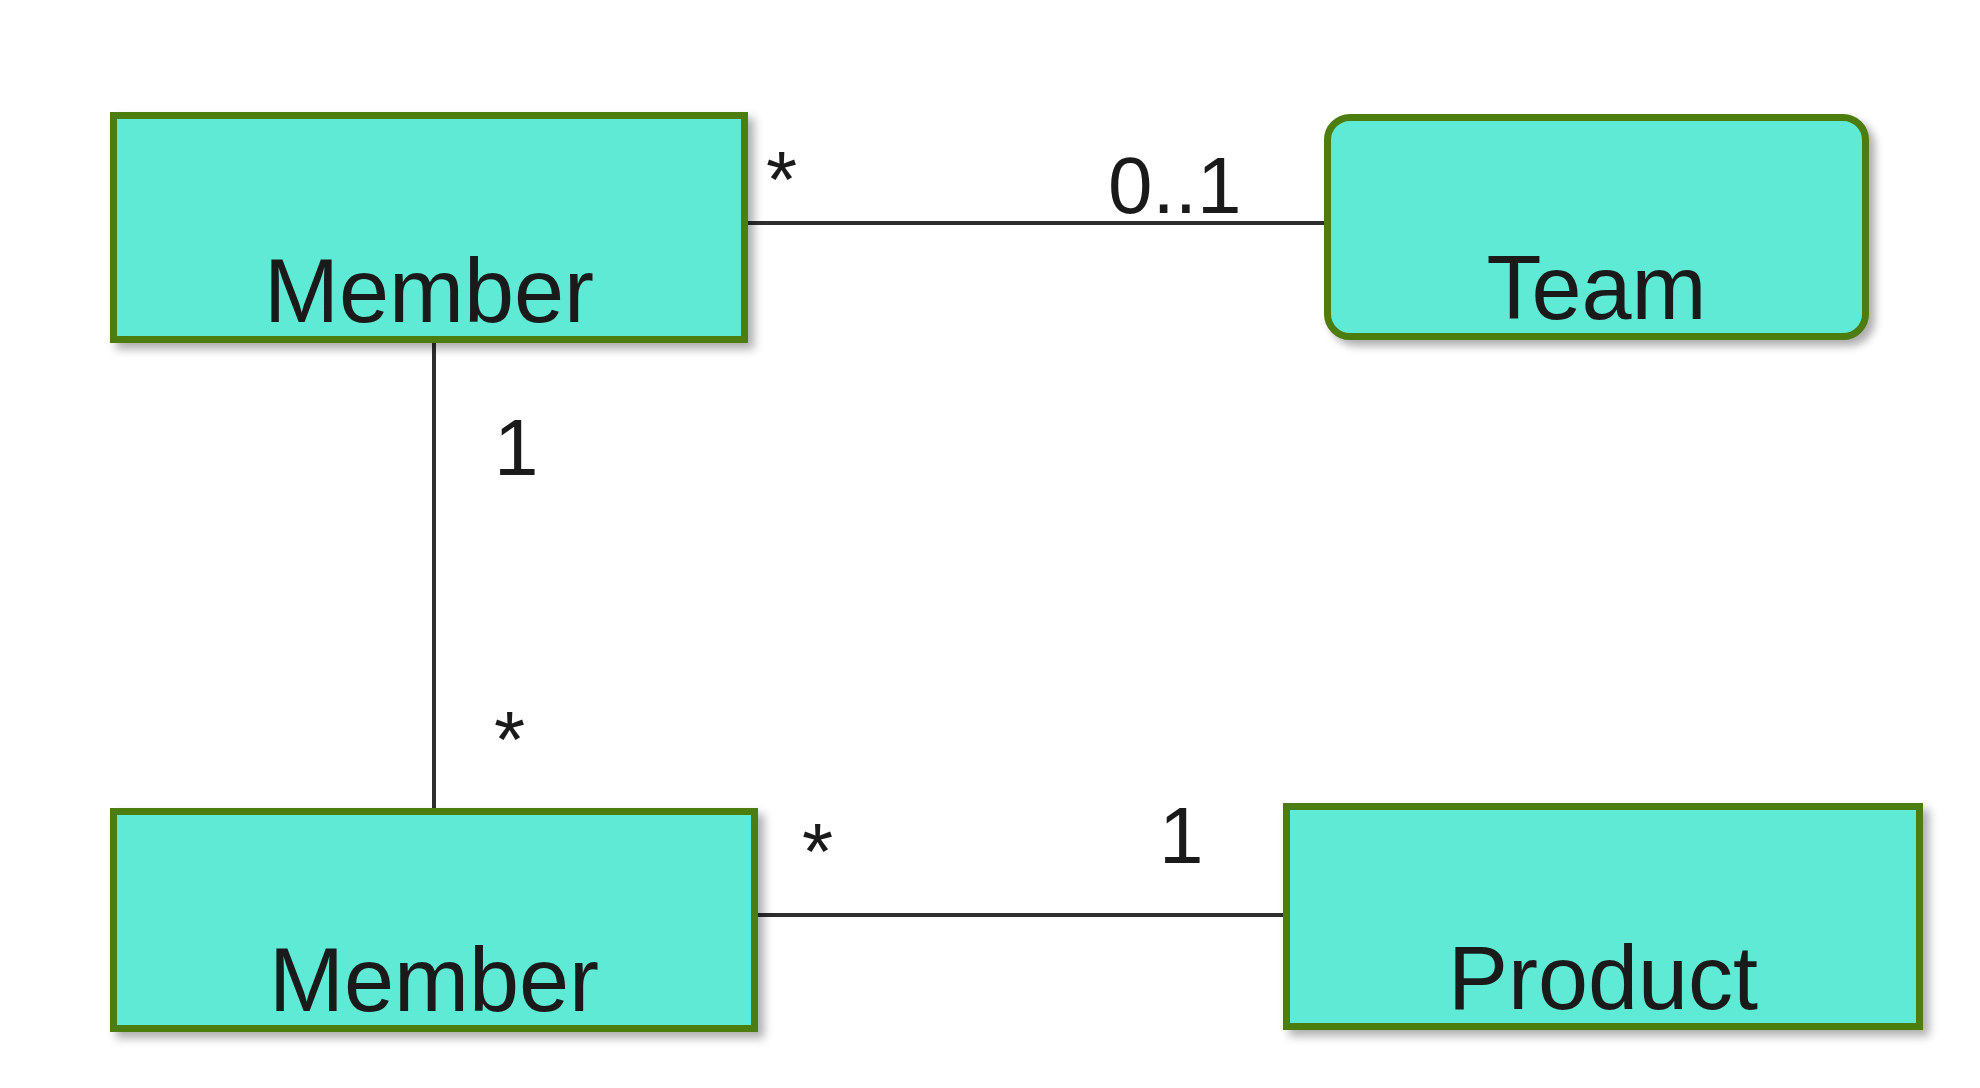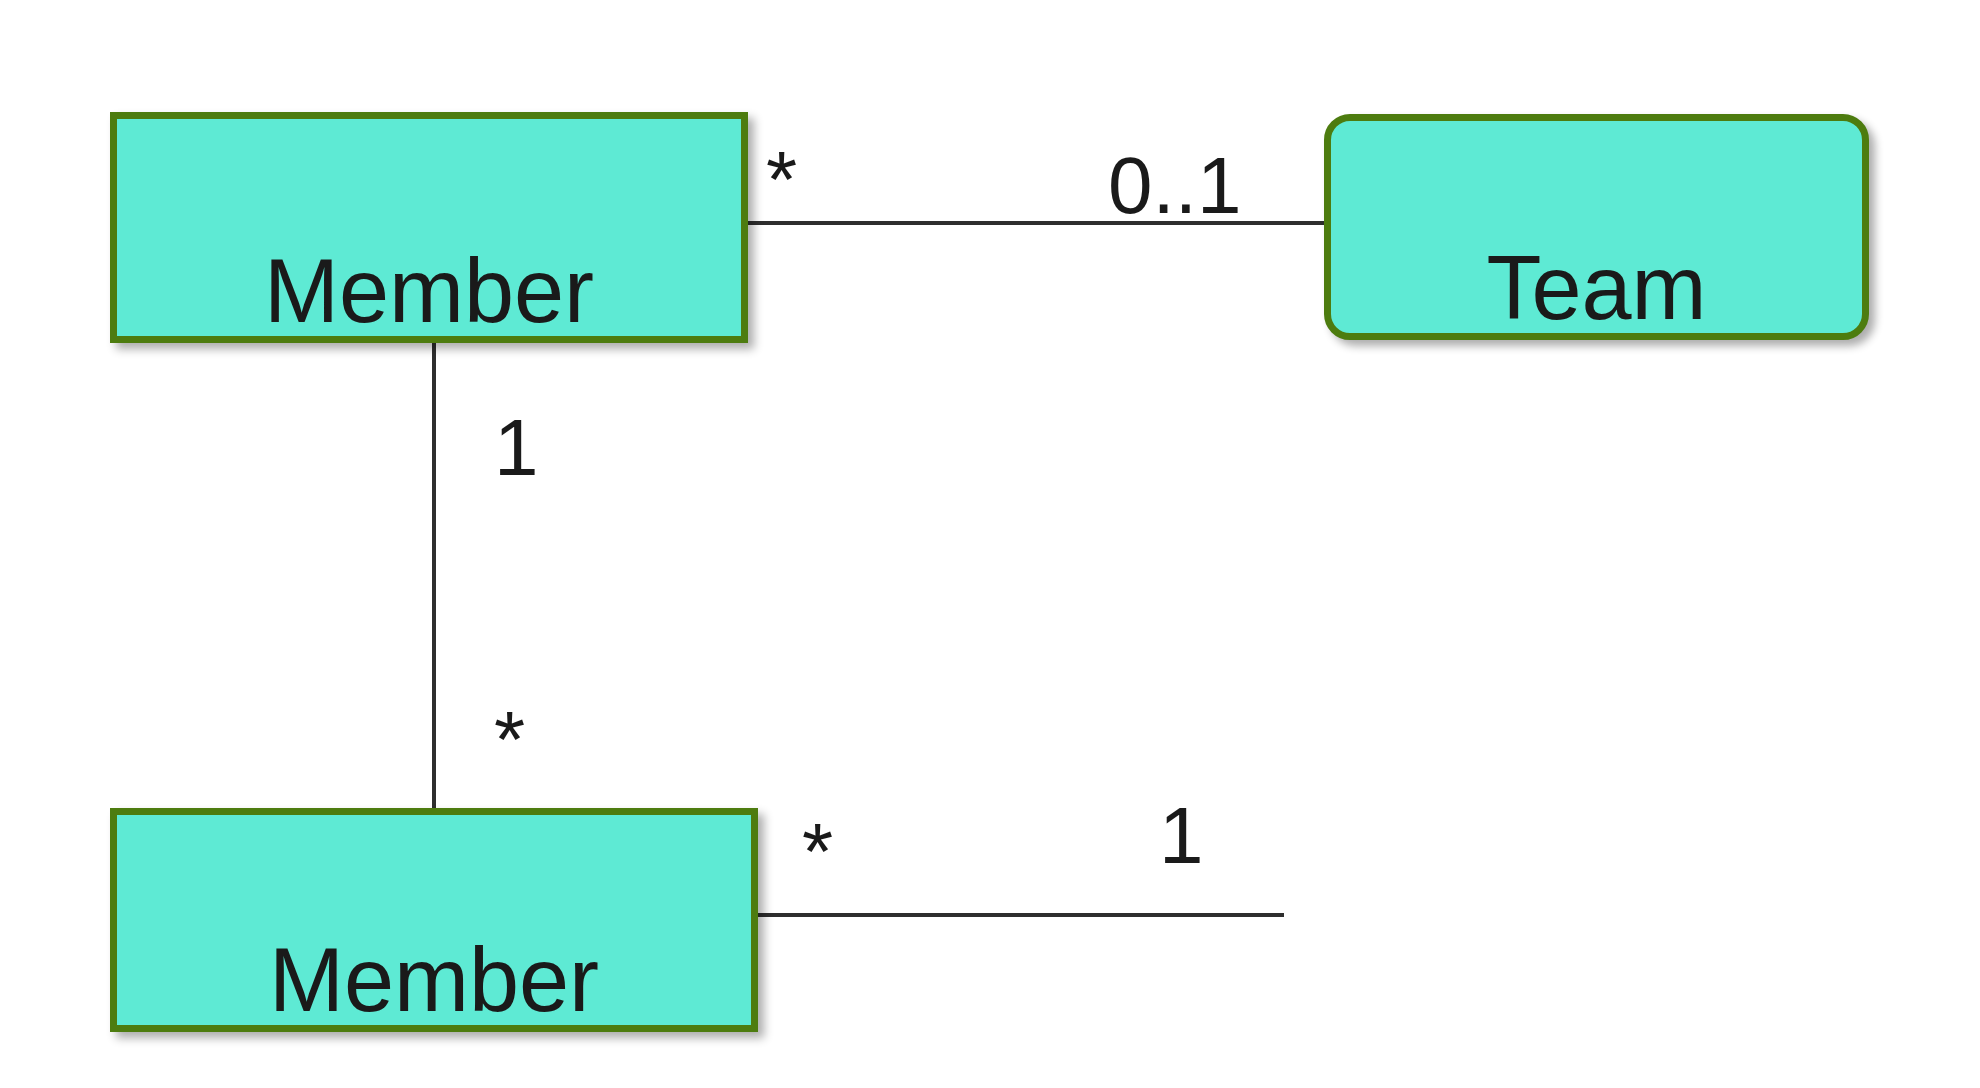--- a/index.html
+++ b/index.html
@@ -59,20 +59,23 @@
   </div>
 
   <div class="entity" style="left:1324px; top:114px; width:545px; height:226px;border-radius:26px;">
     <span class="label">Team</span>
   </div>
 
   <div class="entity" style="left:110px; top:808px; width:648px; height:224px;">
     <span class="label">Member</span>
   </div>
 
+  <div class="entity" style="left:1283px; top:803px; width:640px; height:227px;">
+    <span class="label">Product</span>
+  </div>
 
   <span class="mult" style="left:766px; top:140px;">*</span>
 
   <span class="mult" style="left:1108px; top:146px;">0..1</span>
 
   <span class="mult" style="left:494px; top:408px;">1</span>
 
   <span class="mult" style="left:494px; top:700px;">*</span>
 
   <span class="mult" style="left:802px; top:812px;">*</span>

